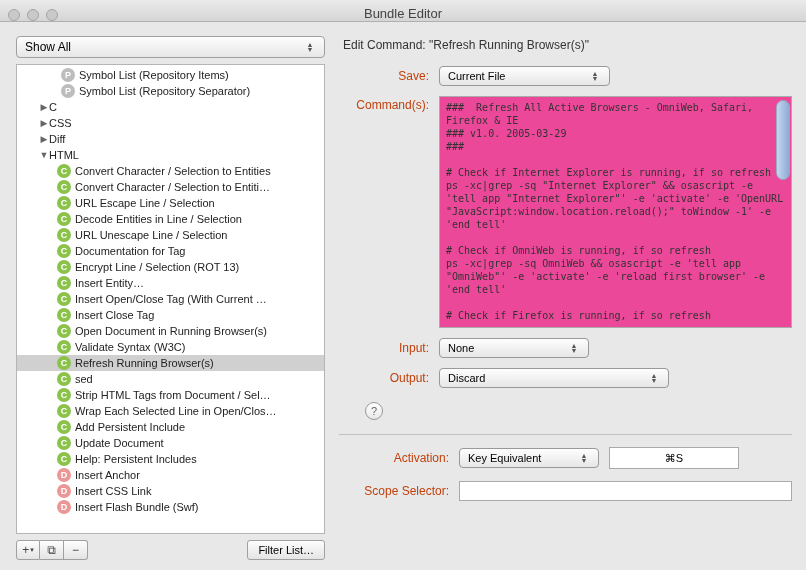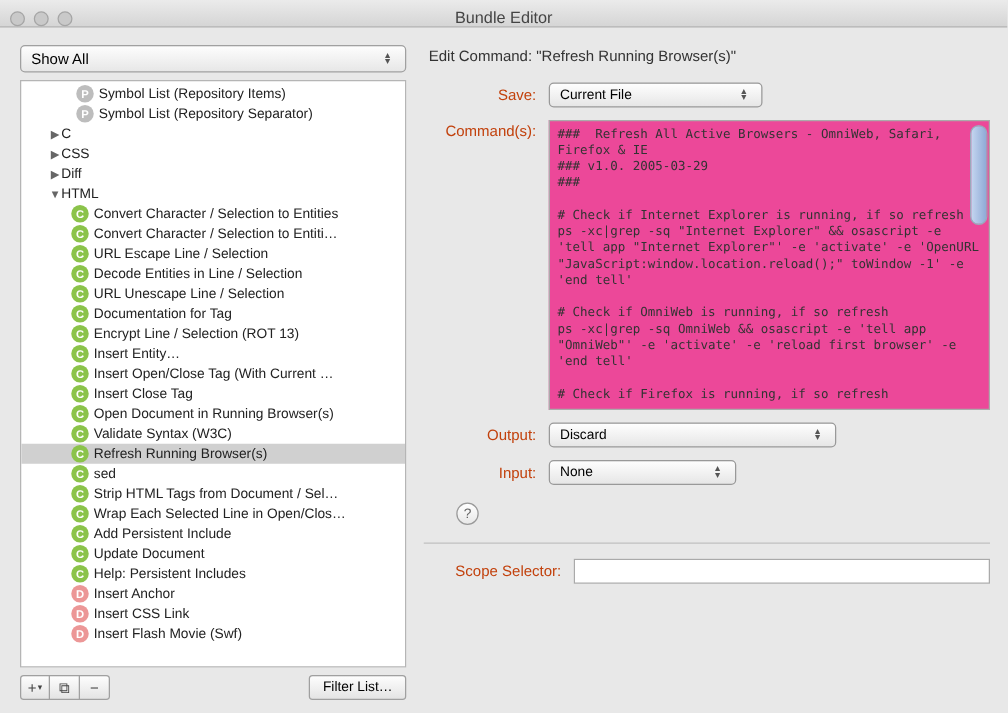--- a/index.html
+++ b/index.html
@@ -285,21 +285,21 @@
           <div class="tree-row indent2">
             <span class="badge badge-D">D</span>
             <span>Insert Anchor</span>
           </div>
           <div class="tree-row indent2">
             <span class="badge badge-D">D</span>
             <span>Insert CSS Link</span>
           </div>
           <div class="tree-row indent2">
             <span class="badge badge-D">D</span>
-            <span>Insert Flash Movie (Swf)</span>
+            <span>Insert Flash Bundle (Swf)</span>
           </div>
         </div>
     </div>
     <div class="bottom-bar">
       <div class="btn-group">
         <div class="small-btn">+<span style="font-size:7px;margin-left:1px">▾</span></div>
         <div class="small-btn">⧉</div>
         <div class="small-btn">−</div>
       </div>
       <div class="filter-btn">
@@ -331,38 +331,48 @@
 
 # Check if OmniWeb is running, if so refresh
 ps -xc|grep -sq OmniWeb &amp;&amp; osascript -e 'tell app "OmniWeb"' -e 'activate' -e 'reload first browser' -e 'end tell'
 
 # Check if Firefox is running, if so refresh</div>
         <div class="scroll-knob"></div>
       </div>
     </div>
 
     <div class="form-row">
+      <div class="form-label">Input:</div>
+      <div class="aqua-select" style="width:150px">
+        <span>None</span>
+        <span class="updown">▲<br>▼</span>
+      </div>
+    </div>
+
+    <div class="form-row">
       <div class="form-label">Output:</div>
       <div class="aqua-select" style="width:230px">
         <span>Discard</span>
         <span class="updown">▲<br>▼</span>
       </div>
     </div>
 
-    <div class="form-row">
-      <div class="form-label">Input:</div>
-      <div class="aqua-select" style="width:150px">
-        <span>None</span>
+    <div class="help-circle">?</div>
+
+    <div class="sep"></div>
+
+    <div class="activation-row">
+      <div class="form-label">Activation:</div>
+      <div class="aqua-select" style="width:140px">
+        <span>Key Equivalent</span>
         <span class="updown">▲<br>▼</span>
       </div>
-    </div>
-
-    <div class="help-circle">?</div>
-
-    <div class="sep"></div>
-
+      <div class="key-equiv-field">
+        <span>⌘S</span>
+      </div>
+    </div>
 
     <div class="form-row">
       <div class="form-label" style="width:120px">Scope Selector:</div>
       <input class="text-input" style="flex: 1 1 0%;" value="">
     </div>
   </div>
 </div>
 
 </body></html>

